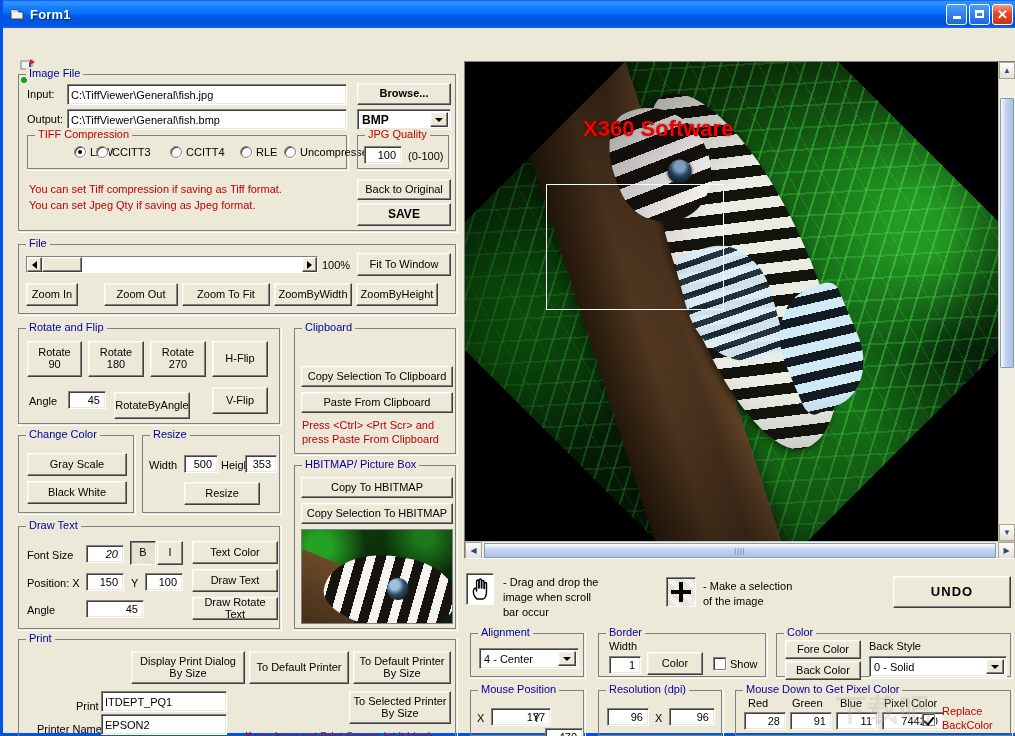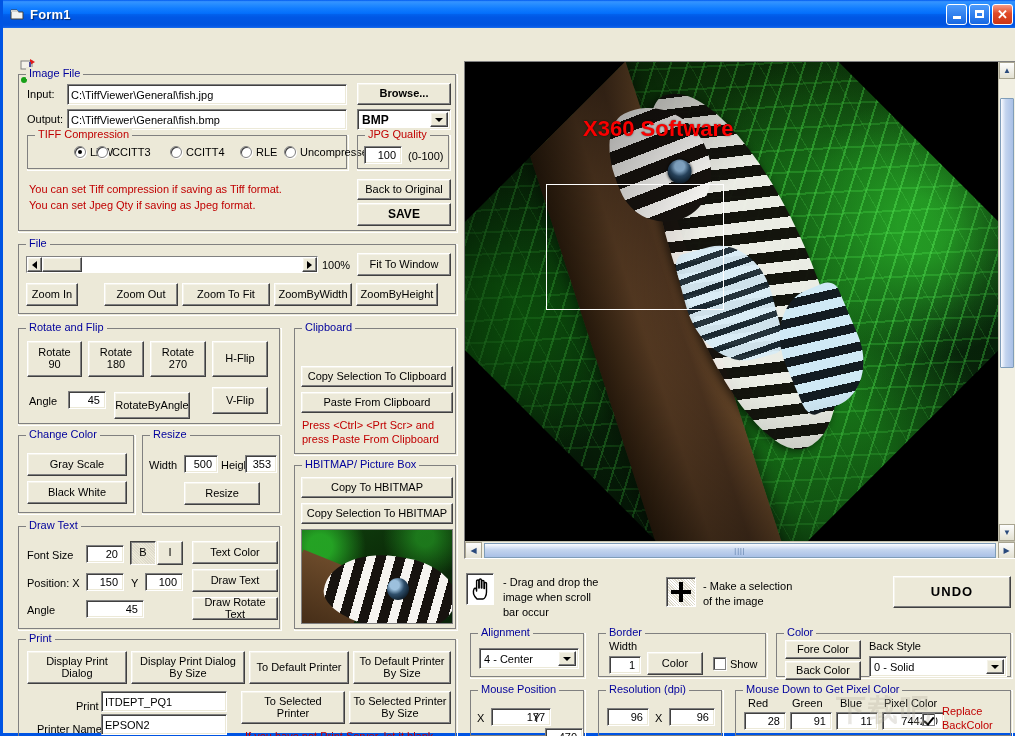--- a/index.html
+++ b/index.html
@@ -474,63 +474,55 @@
              background:repeating-linear-gradient(98deg,#f6f4f0 0 9px,#17130f 9px 19px);"></div>
         <div style="position:absolute;left:85px;top:48px;width:22px;height:22px;border-radius:50%;
              background:radial-gradient(circle at 35% 32%,#9cc0dd 0 22%,#2e4e6a 46%,#0a1722 82%);"></div>
       </div>
     </div>
 
     <div class="frame" style="left:12px;top:498px;width:264px;height:105px;">
       <span class="frame-cap">Draw Text</span>
 
       <span class="lbl" style="left:8px;top:22px;">Font Size</span>
-      <div class="tfield right" style="left:67px;top:18px;width:38px;height:18px;">20</div>
+      <div class="tfield right" style="left:67px;top:18px;width:38px;height:18px;font-style:italic;">20</div>
       <div class="btn pressed" style="left:111px;top:14px;width:26px;height:24px;background-image:repeating-linear-gradient(45deg,#dedacb 0 1px,#ece9d8 1px 2px);">B</div>
       <div class="btn" style="left:138px;top:14px;width:26px;height:24px;">I</div>
 
       <span class="lbl" style="left:8px;top:50px;">Position:  X</span>
       <div class="tfield right" style="left:67px;top:46px;width:38px;height:18px;">150</div>
       <span class="lbl" style="left:112px;top:50px;">Y</span>
       <div class="tfield right" style="left:126px;top:46px;width:38px;height:18px;">100</div>
 
       <span class="lbl" style="left:8px;top:77px;">Angle</span>
       <div class="tfield right" style="left:67px;top:73px;width:58px;height:18px;">45</div>
 
       <div class="btn" style="left:173px;top:14px;width:86px;height:23px;">Text Color</div>
       <div class="btn" style="left:173px;top:42px;width:86px;height:23px;">Draw Text</div>
       <div class="btn" style="left:173px;top:70px;width:86px;height:23px;">Draw Rotate Text</div>
     </div>
 
     <div class="frame" style="left:12px;top:611px;width:440px;height:108px;">
       <span class="frame-cap">Print</span>
 
-      <div class="btn" style="left:8px;top:11px;width:100px;height:33px;flex-direction:column;">
-        <span>Display Print</span>
-        <span>Dialog</span>
-      </div>
       <div class="btn" style="left:112px;top:11px;width:114px;height:33px;flex-direction:column;">
         <span>Display Print Dialog</span>
         <span>By Size</span>
       </div>
       <div class="btn" style="left:230px;top:11px;width:100px;height:33px;">To Default Printer</div>
       <div class="btn" style="left:334px;top:11px;width:98px;height:33px;flex-direction:column;">
         <span>To Default Printer</span>
         <span>By Size</span>
       </div>
 
       <span class="lbl" style="left:18px;top:60px;margin-left:39px;">Print Server</span>
       <div class="tfield" style="left:82px;top:51px;width:126px;height:21px;">ITDEPT_PQ1</div>
       <span class="lbl" style="left:18px;top:83px;">Printer Name</span>
       <div class="tfield" style="left:82px;top:74px;width:126px;height:21px;">EPSON2</div>
 
-      <div class="btn" style="left:222px;top:51px;width:104px;height:33px;flex-direction:column;">
-        <span>To Selected</span>
-        <span>Printer</span>
-      </div>
       <div class="btn" style="left:330px;top:51px;width:102px;height:33px;flex-direction:column;">
         <span>To Selected Printer</span>
         <span>By Size</span>
       </div>
       <span class="lbl red" style="left:226px;top:90px;">If you have not Print Server, let it blank</span>
     </div>
 
     <div class="viewer">
       <div class="viewer-inner">
         <div class="diamond-wrap">

